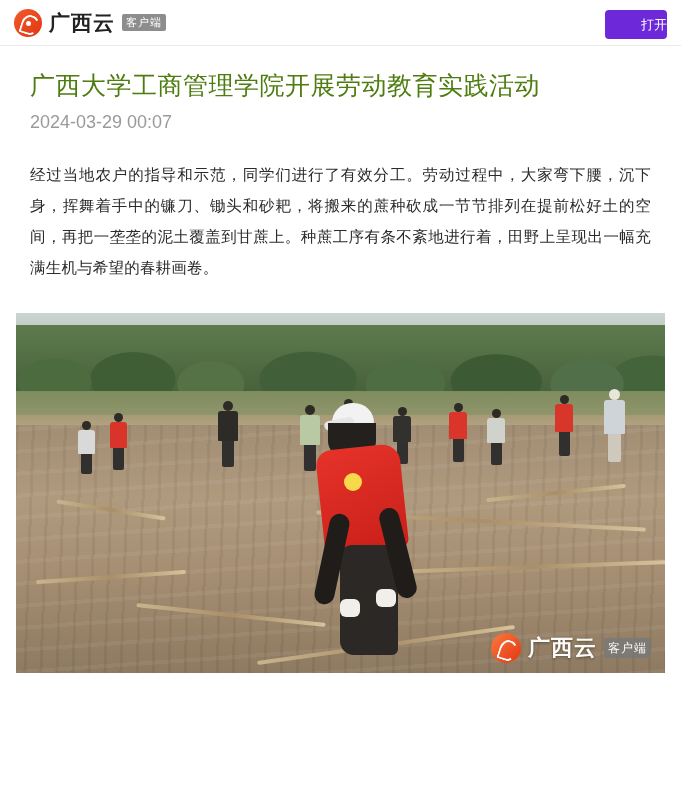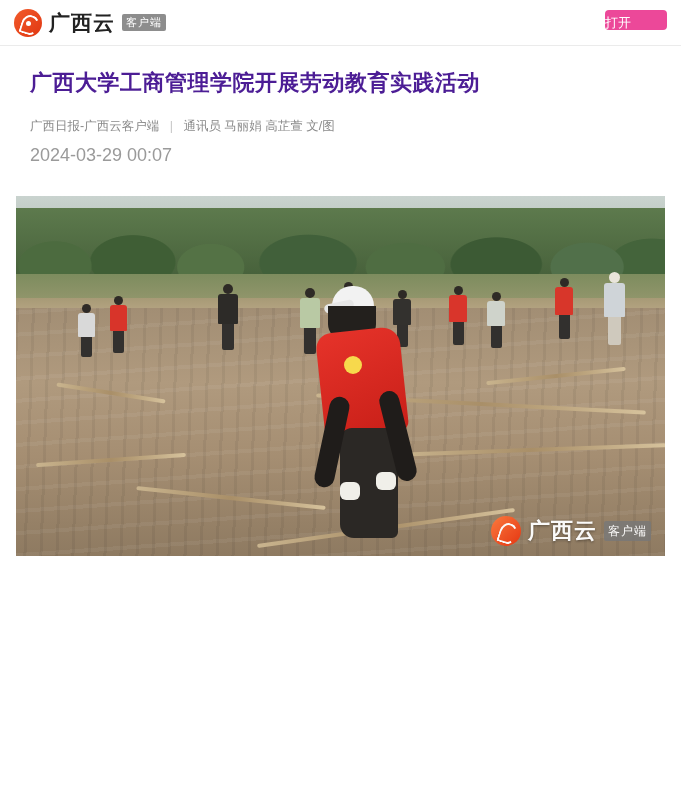--- a/index.html
+++ b/index.html
@@ -72,40 +72,40 @@
     border-radius: 2px;
     padding: 3px 4px;
     line-height: 1;
     letter-spacing: 1px;
   }
   .open-btn {
     position: absolute;
     right: 14px;
     top: 10px;
     width: 62px;
-    height: 20px;
-    background: #ec4899;
+    height: 29px;
+    background: #6d28d9;
     color: #ffffff;
     font-size: 13px;
     border: none;
     border-radius: 4px;
     cursor: pointer;
     line-height: 26px;
-    text-align: left;
+    text-align: right;
     padding: 0;
   }
 
   
   .article {
     padding: 22px 30px 0 30px;
   }
   .title {
-    font-size: 22px;
-    font-weight: bold;
-    color: #4c1d95;
+    font-size: 25px;
+    font-weight: normal;
+    color: #4d7c0f;
     line-height: 1.4;
     letter-spacing: 0.5px;
   }
   .meta-source {
     margin-top: 18px;
     font-size: 12.5px;
     color: #8a8a8a;
     line-height: 1.5;
   }
   .meta-sep {
@@ -330,29 +330,25 @@
       <div class="brand-mark"></div>
       <div class="brand-name">广西云</div>
       <div class="brand-sub">客户端</div>
     </div>
     <button class="open-btn">打开</button>
   </div>
 
   <div class="article">
     <div class="title">广西大学工商管理学院开展劳动教育实践活动</div>
 
-    <div class="meta-source">
-      <span>广西日报-广西云客户端</span>
-      <span class="meta-sep">|</span>
-      <span>通讯员 马丽娟 高芷萱 文/图</span>
-    </div>
 
     <div class="meta-date">2024-03-29 00:07</div>
 
     <div class="body">
+      <p class="para">经过当地农户的指导和示范，同学们进行了有效分工。劳动过程中，大家弯下腰，沉下身，挥舞着手中的镰刀、锄头和砂耙，将搬来的蔗种砍成一节节排列在提前松好土的空间，再把一垄垄的泥土覆盖到甘蔗上。种蔗工序有条不紊地进行着，田野上呈现出一幅充满生机与希望的春耕画卷。</p>
     </div>
   </div>
 
   <div class="photo-wrap">
     <div class="photo">
       <div class="sky"></div>
       <div class="treeline"></div>
       <div class="midfield"></div>
       <div class="soil"></div>
 

